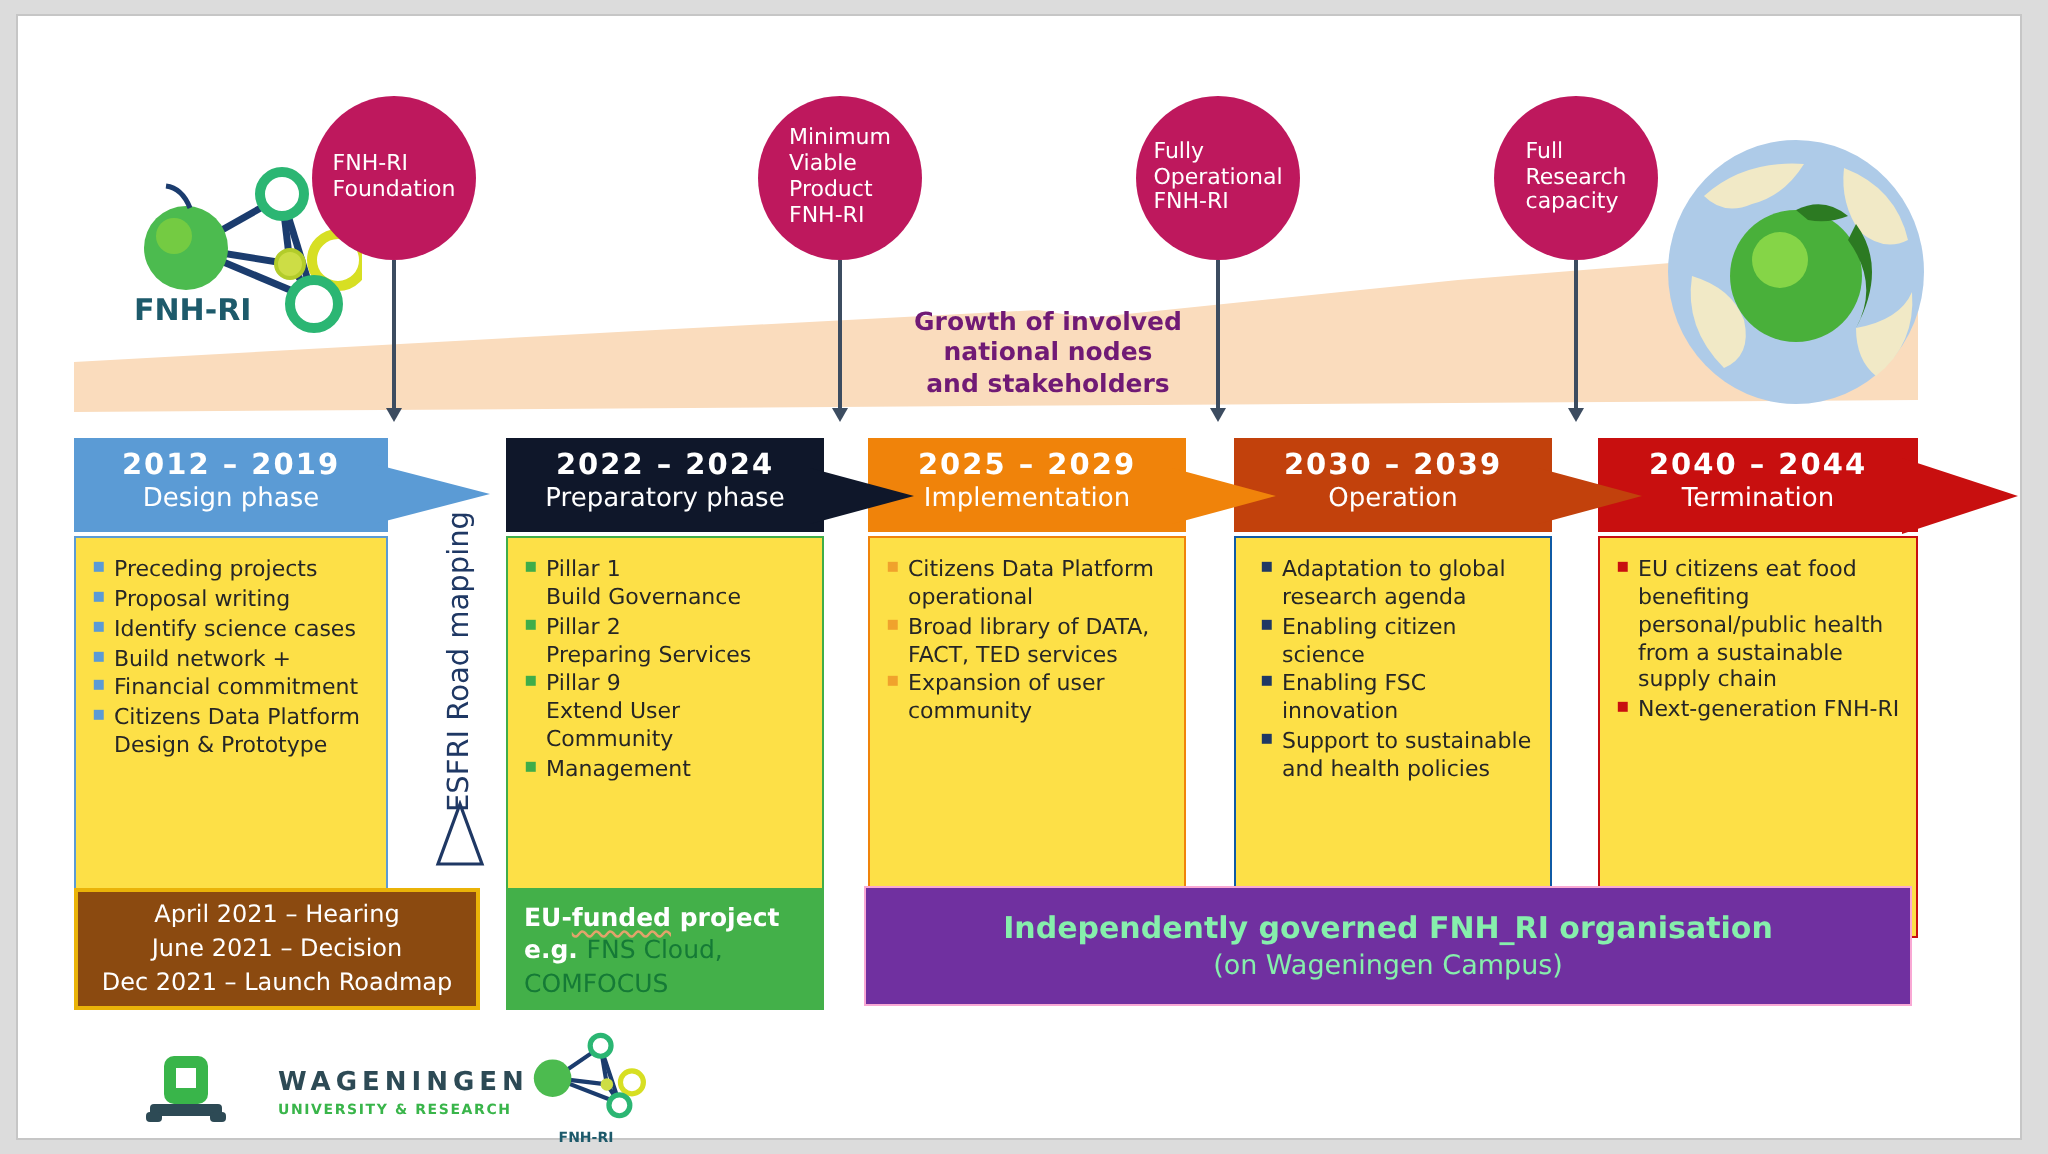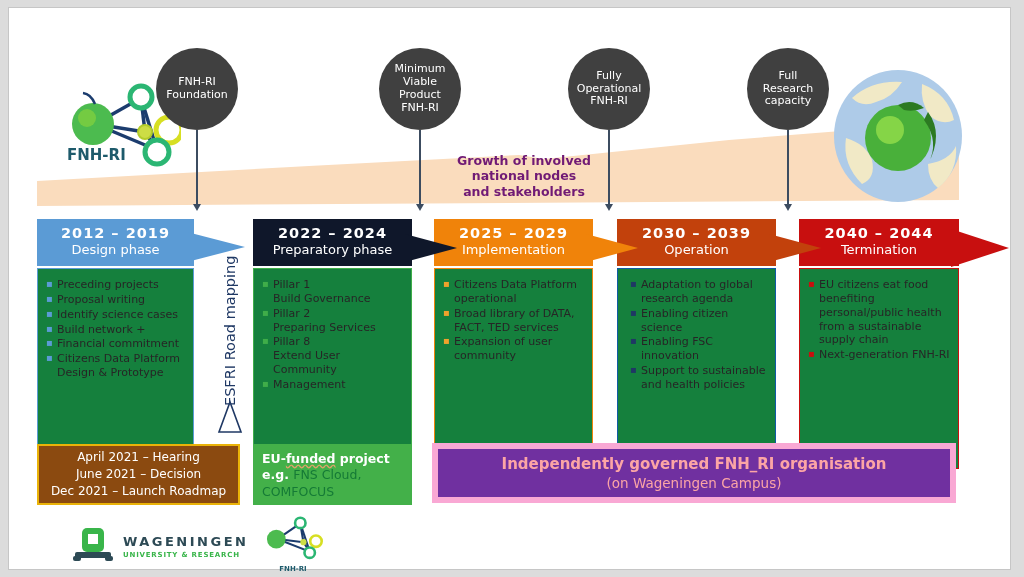--- a/index.html
+++ b/index.html
@@ -7,29 +7,29 @@
   .frame{position:relative;width:1024px;height:577px;background:#dcdcdc;font-family:"DejaVu Sans",sans-serif;overflow:hidden;}
   .slide{position:absolute;left:8px;top:7px;right:13px;bottom:7px;background:#ffffff;border:1px solid #c6c6c6;}
   .abs{position:absolute;}
   .preline{white-space:pre-line;}
 
   
   .wedge-svg{position:absolute;left:0;top:0;width:1005px;height:569px;z-index:1;}
   .growth-label{left:425px;top:145px;width:180px;text-align:center;font-weight:bold;font-size:12.5px;line-height:1.22;color:#701a75;z-index:2;}
 
   
-  .mcircle{width:82px;height:82px;border-radius:50%;background:#404040;color:#fff;display:flex;align-items:center;justify-content:center;text-align:center;font-size:11px;line-height:1.18;z-index:3;}
+  .mcircle{width:82px;height:82px;border-radius:50%;background:#be185d;color:#fff;display:flex;align-items:center;justify-content:center;font-size:11px;line-height:1.18;z-index:3;}
   .marrow{width:2px;background:#3c4c60;z-index:2;}
   .marrow::after{content:"";position:absolute;bottom:-7px;left:-3px;border:4px solid transparent;border-top:7px solid #3c4c60;}
 
   
   .phead{top:211px;height:47px;color:#fff;text-align:center;padding-top:6px;z-index:4;}
   .phead .l1{font-weight:bold;font-size:14.5px;letter-spacing:1px;}
   .phead .l2{font-size:13px;margin-top:1px;}
-  .pbody{top:260px;height:201px;background:#15803d;z-index:4;padding:9px 6px 6px 8px;}
+  .pbody{top:260px;height:201px;background:#fde047;z-index:4;padding:9px 6px 6px 8px;}
   .pbody ul{margin:0;padding:0;list-style:none;font-size:11px;line-height:1.26;color:#262626;}
   .pbody li{position:relative;padding-left:11px;white-space:pre-line;margin-bottom:1px;}
   .pbody li::before{content:"▪";position:absolute;left:0;top:0;font-size:10px;}
   .pennant{z-index:5;}
   .tri{width:100%;height:100%;clip-path:polygon(0 0,100% 50%,0 100%);}
 
   .c1{background:#5b9bd5;} .b1{border:1.6px solid #5b9bd5;} .pbody.b1 li::before{color:#5b9bd5;}
   .c2{background:#0f172a;} .b2{border:1.6px solid #3fad49;} .pbody.b2 li::before{color:#3fad49;}
   .c3{background:#f0830a;} .b3{border:1.6px solid #f0830a;} .pbody.b3 li::before{color:#f0a22c;}
   .c4{background:#c2410c;} .b4{border:1.6px solid #0f5aa5;} .pbody.b4 li::before{color:#1f3864;}
@@ -38,27 +38,27 @@
   
   .esfri{left:204px;top:240px;width:34px;height:158px;writing-mode:vertical-rl;transform:rotate(180deg);font-size:14.5px;color:#1f3864;z-index:4;display:flex;align-items:center;}
   .esfri-tri{left:208px;top:392px;z-index:4;}
 
   
   .brownbox{left:28px;top:436px;width:203px;height:61px;background:#8b4a10;border:2px solid #eab308;color:#fff;text-align:center;font-size:12px;line-height:1.4;display:flex;flex-direction:column;justify-content:center;z-index:4;}
   .greenbox{left:244px;top:436px;width:159px;height:61px;background:#43b049;color:#fff;padding:7px 9px;font-size:12.5px;line-height:1.3;z-index:4;}
   .greenbox .bold{font-weight:bold;}
   .greenbox .wavy{font-weight:bold;text-decoration:underline;text-decoration-style:wavy;text-decoration-color:#e2a36a;}
   .greenbox .dark{color:#157a36;}
-  .purplebox{left:423px;top:435px;width:524px;height:60px;background:#7030a0;border:6px solid #f9a8d4;color:#fca5a5;text-align:center;display:flex;flex-direction:column;justify-content:center;z-index:4;}
+  .purplebox{left:423px;top:435px;width:524px;height:60px;background:#7030a0;border:1px solid #f9a8d4;color:#86efac;text-align:center;display:flex;flex-direction:column;justify-content:center;z-index:4;}
   .purplebox .l1{font-weight:bold;font-size:15px;}
   .purplebox .l2{font-size:13.5px;margin-top:2px;}
 
   
   .fnh-name{font-weight:bold;color:#1d5a6b;}
-  .wur{left:64px;top:513px;width:220px;height:50px;display:flex;align-items:center;gap:10px;z-index:4;}
+  .wur{left:64px;top:513px;width:220px;height:50px;display:flex;align-items:center;gap:26px;z-index:4;}
   .wur-text .w1{font-weight:bold;font-size:13px;letter-spacing:2.5px;color:#2d4a55;}
   .wur-text .w2{font-size:7px;letter-spacing:0.8px;color:#39b54a;margin-top:2px;font-weight:bold;}
 </style>
 </head>
 <body>
 
 <div class="frame">
  <div class="slide">
 
   <svg class="wedge-svg" viewBox="0 0 1005 569" preserveAspectRatio="none">
@@ -146,21 +146,21 @@
   </div>
   <div class="abs pennant" style="left:396px;top:226px;width:52px;height:28px;">
         <div class="tri c2"></div>
       </div>
   <div class="abs pbody b2" style="left:244px;width:159px;">
     <ul>
       <li>Pillar 1
 Build Governance</li>
       <li>Pillar 2
 Preparing Services</li>
-      <li>Pillar 8
+      <li>Pillar 9
 Extend User Community</li>
       <li>Management</li>
     </ul>
   </div>
 
   <div class="abs phead c3" style="left:425px;width:159px;">
     <div class="l1">2025 – 2029</div>
     <div class="l2">Implementation</div>
   </div>
   <div class="abs pennant" style="left:577px;top:226px;width:52px;height:28px;">

